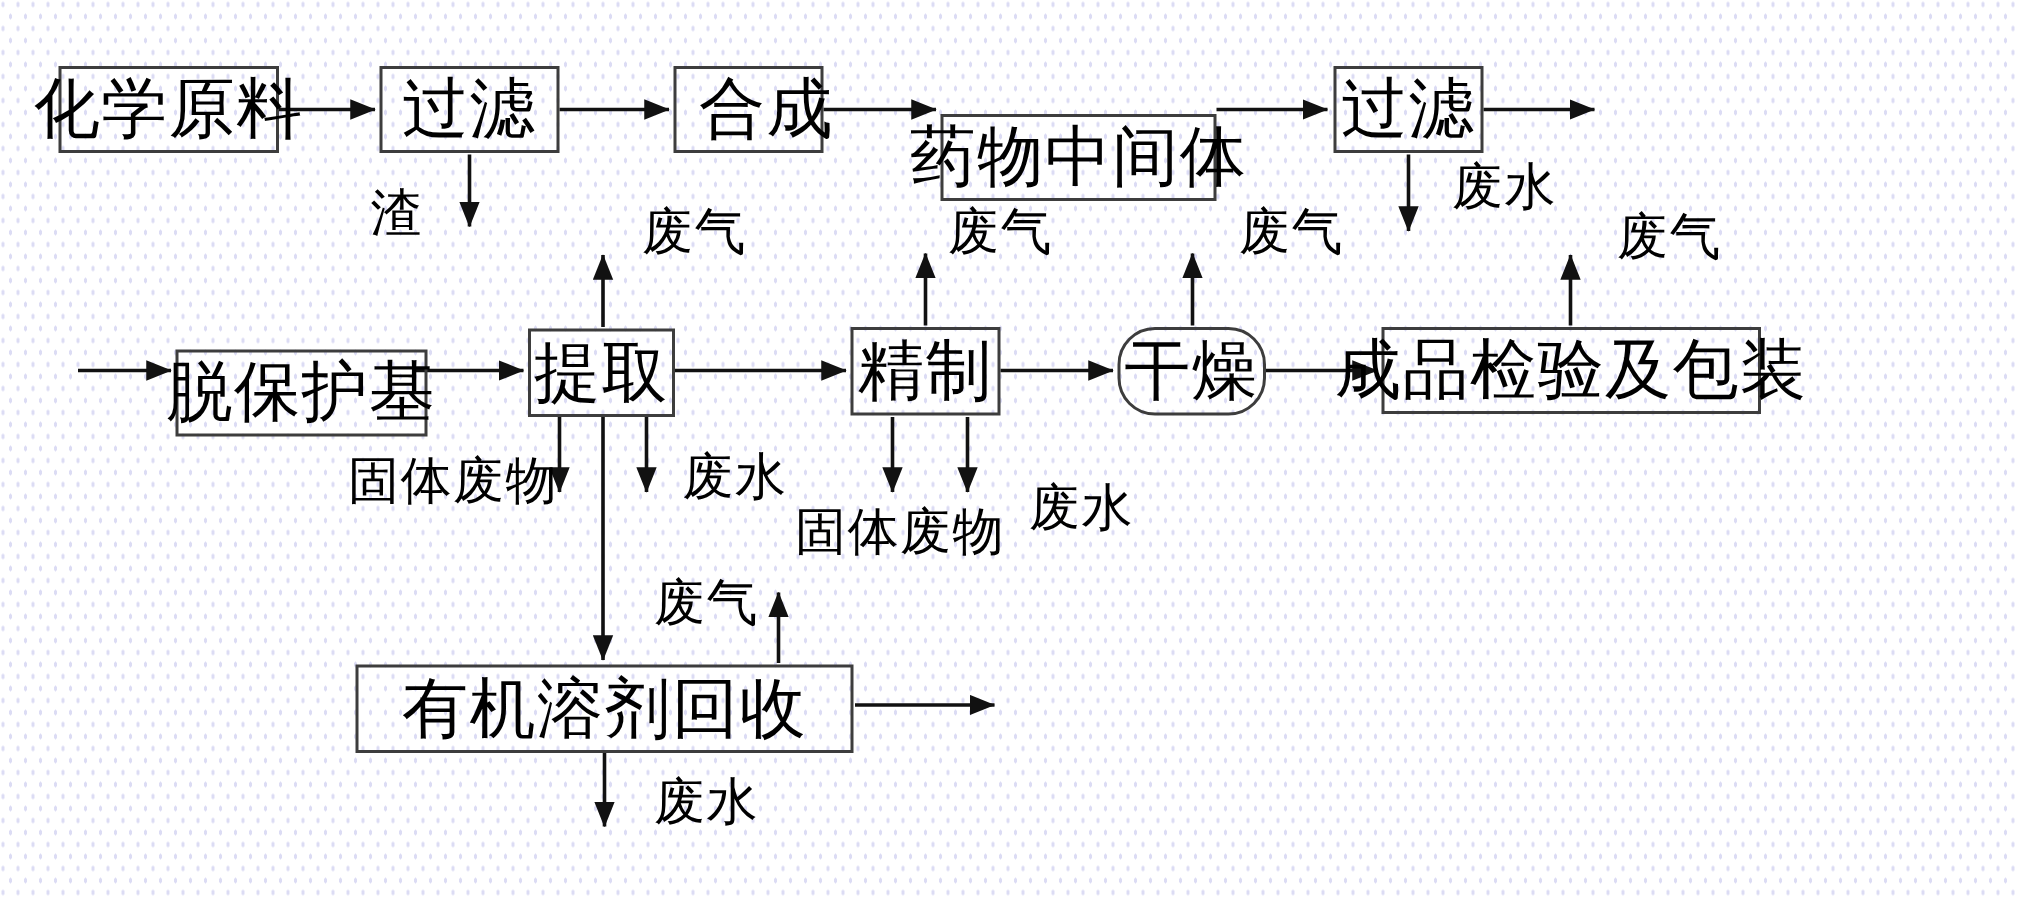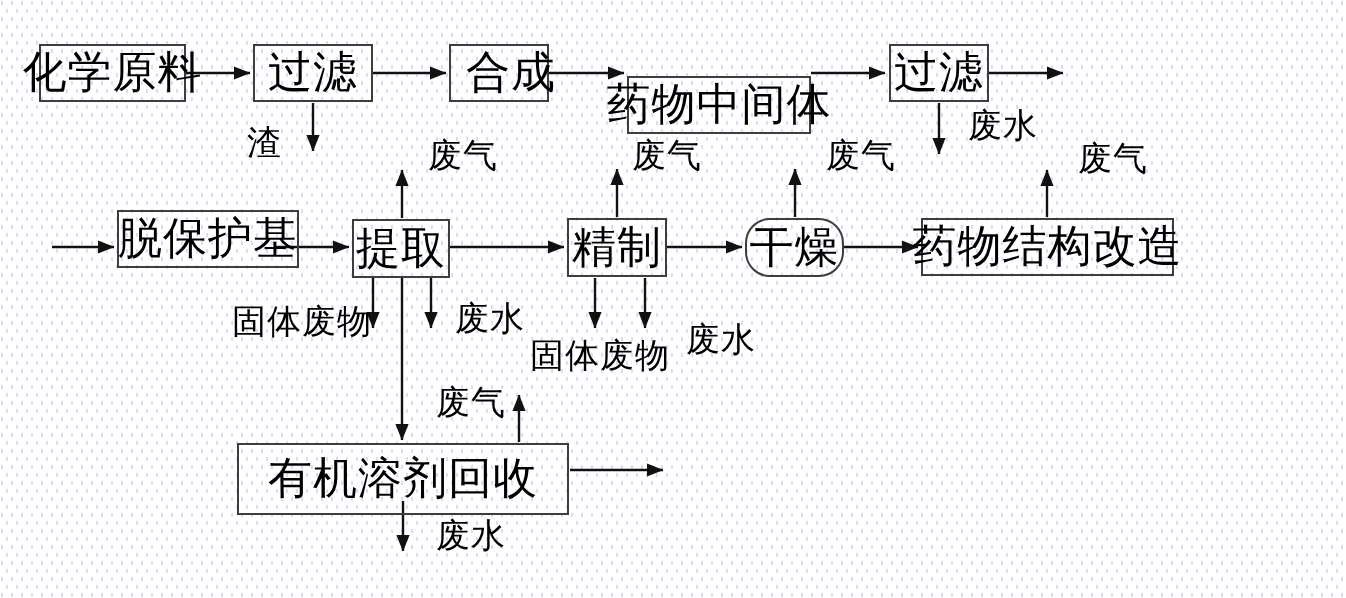--- a/index.html
+++ b/index.html
@@ -97,27 +97,27 @@
       <line x1="403" y1="501" x2="403" y2="551" marker-end="url(#ah)"></line>
     </g>
   </svg>
 
   <div class="node" style="left:39px;  top:44px;  width:147px; height:58px;">化学原料</div>
   <div class="node" style="left:253px; top:44px;  width:120px; height:58px;">过滤</div>
   <div class="node" style="left:449px; top:44px;  width:100px; height:58px;padding-left:24px;">合成</div>
   <div class="node" style="left:627px; top:44px;  width:184px; height:58px;margin-top:32px;">药物中间体</div>
   <div class="node" style="left:889px; top:44px;  width:100px; height:58px;">过滤</div>
 
-  <div class="node" style="left:117px; top:210px; width:182px; height:58px;">脱保护基</div>
+  <div class="node" style="left:117px; top:233px; width:168px; height:58px;">脱保护基</div>
   <div class="node" style="left:352px; top:219px; width:98px;  height:59px;">提取</div>
   <div class="node" style="left:567px; top:218px; width:100px; height:59px;">精制</div>
   <div class="node" style="left:745px; top:218px; width:99px;  height:59px;border-radius:25px;">干燥</div>
-  <div class="node" style="left:921px; top:218px; width:253px; height:58px;">药物结构改造</div>
+  <div class="node" style="left:921px; top:218px; width:253px; height:58px;">成品检验及包装</div>
 
-  <div class="node" style="left:237px; top:443px; width:332px; height:72px;">有机溶剂回收</div>
+  <div class="node" style="left:237px; top:443px; width:332px; height:59px;">有机溶剂回收</div>
 
   <div class="flabel" style="left:247px;  top:126px;">渣</div>
   <div class="flabel" style="left:968px;  top:109px;">废水</div>
 
   <div class="flabel" style="left:428px;  top:139px;">废气</div>
   <div class="flabel" style="left:632px;  top:139px;">废气</div>
   <div class="flabel" style="left:826px;  top:139px;">废气</div>
   <div class="flabel" style="left:1078px; top:142px;">废气</div>
 
   <div class="flabel" style="left:232px;  top:305px;">固体废物</div>

